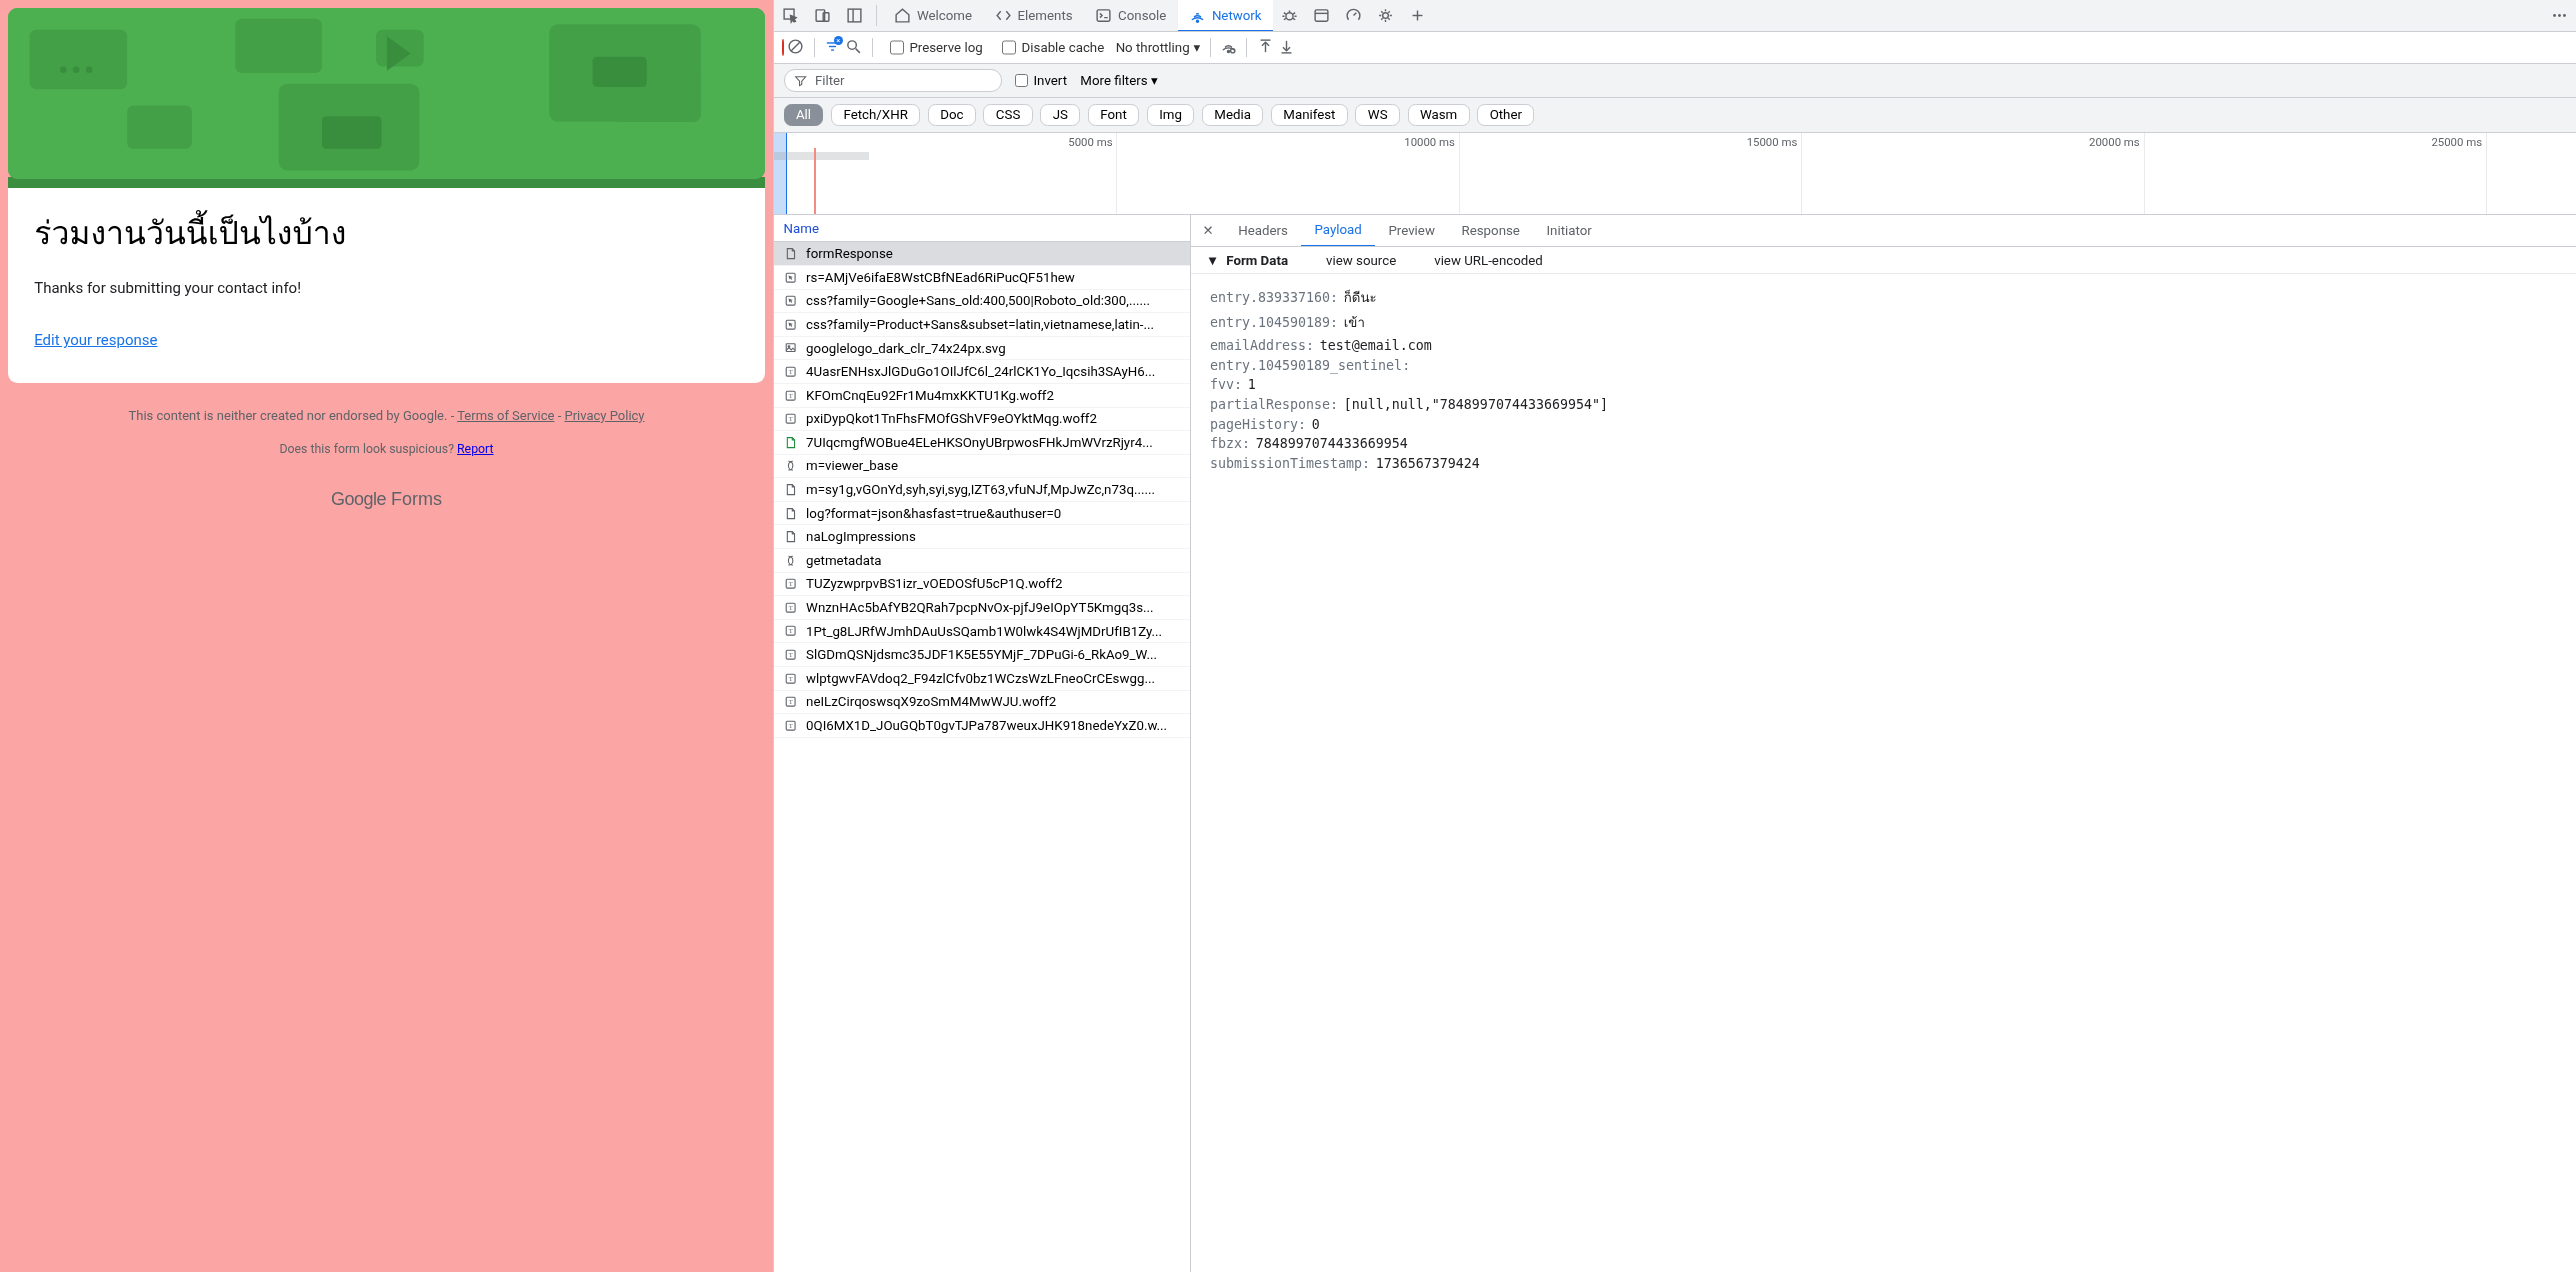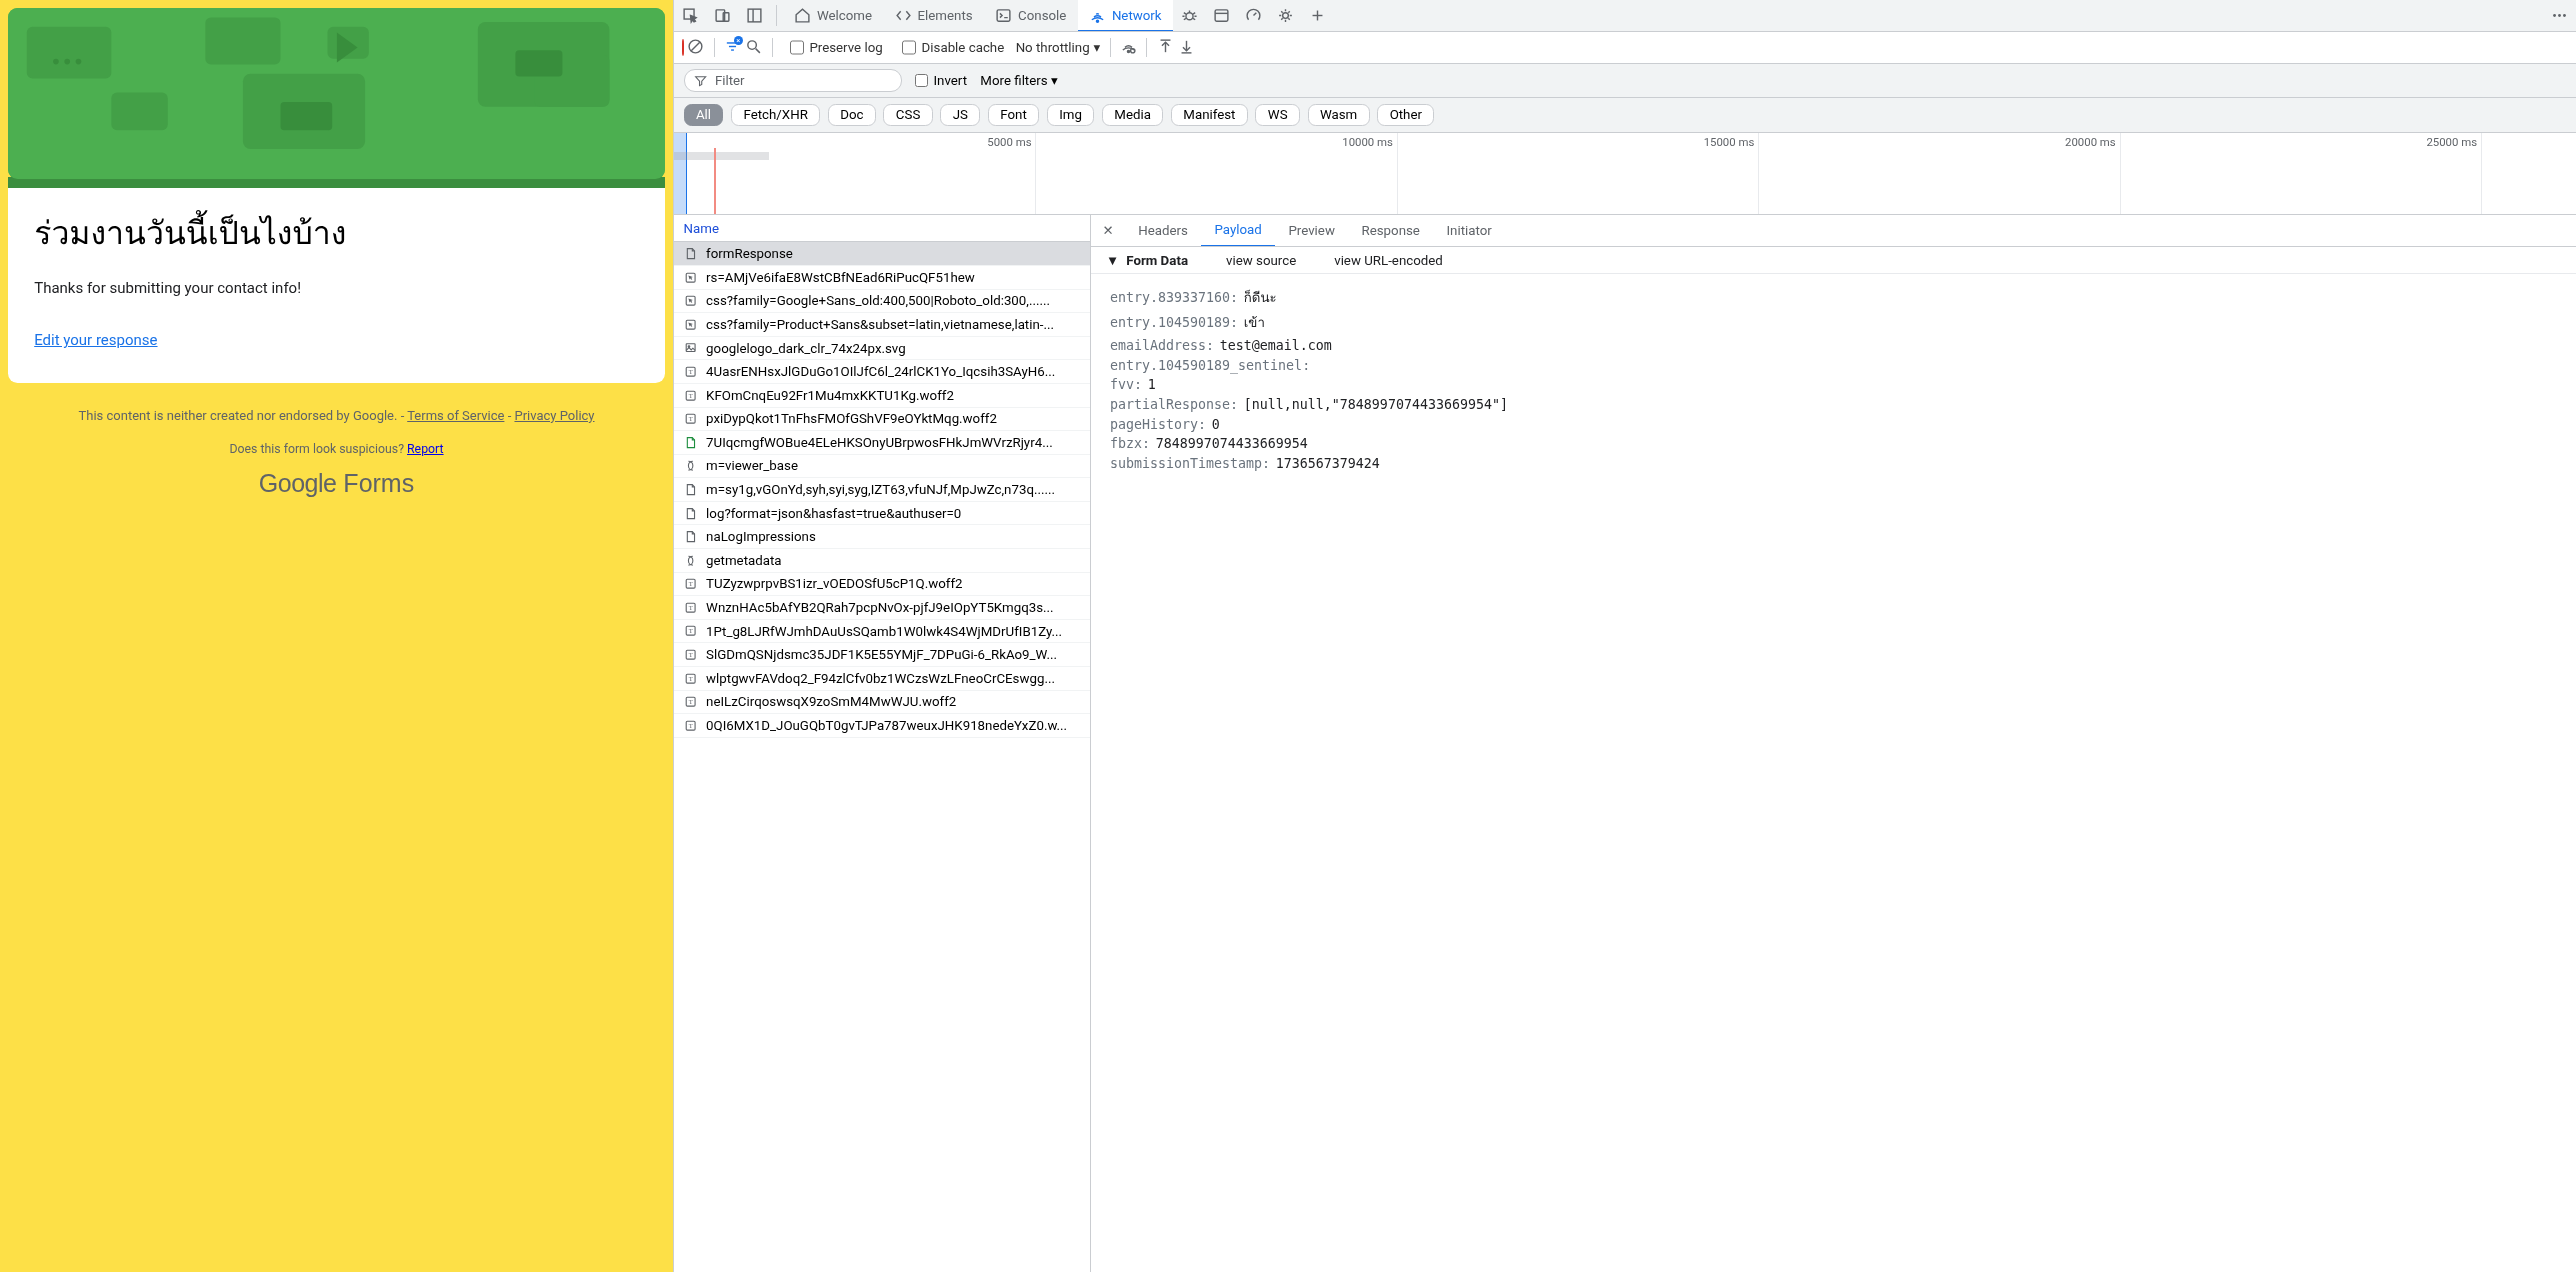--- a/index.html
+++ b/index.html
@@ -1,29 +1,29 @@
 <!DOCTYPE html>
 <html style="font-size:15px"><head>
 <meta charset="utf-8">
 <style>
 * { margin: 0; padding: 0; box-sizing: border-box; }
 body { font-family: -apple-system, BlinkMacSystemFont, "Segoe UI", Roboto, Arial, sans-serif; display: flex; height: 100vh; overflow: hidden; background: #fff; }
 
 
-.form-pane { width: 673px; background: #fde047; padding: 7.6px; overflow-y: auto; }
+.form-pane { width: 773px; background: #fca5a5; padding: 7.6px; overflow-y: auto; }
 .banner { background: #4CAF50; height: 171px; border-radius: 9.5px; position: relative; overflow: hidden; }
 .banner svg { position: absolute; inset: 0; }
 .card { background: #fff; border-radius: 0 0 9.5px 9.5px; padding: 26.6px 26.6px 34px; margin-bottom: 17px; border-top: 11.4px solid #3b8e3f; margin-top: -1.9px; }
 .card h1 { font-size: 32px; font-weight: 400; margin-bottom: 26.6px; font-family: Georgia, serif; line-height: 1.2; }
 .card p.msg { font-size: 15px; margin-bottom: 34px; color: #202124; }
 .card a.edit { color: #1a73e8; text-decoration: underline; font-size: 15px; }
 .footer { text-align: center; font-size: 13px; color: #5f6368; padding: 7.6px; }
 .footer a { color: #5f6368; }
 .footer-line2 { text-align: center; font-size: 12.3px; color: #5f6368; margin-top: 11.4px; }
-.gf-logo { text-align: center; margin-top: 13px; font-size: 25px; color: #5f6368; font-family: "Product Sans", Arial, sans-serif; }
+.gf-logo { text-align: center; margin-top: 33px; font-size: 18px; color: #5f6368; font-family: "Product Sans", Arial, sans-serif; }
 .gf-logo .g { font-weight: 500; letter-spacing: -0.5px; }
 .gf-logo .f { font-weight: 300; }
 
 
 .devtools { flex: 1; display: flex; flex-direction: column; background: #f1f3f4; border-left: 0.9px solid #cacdd1; }
 .dt-tabs { display: flex; align-items: center; height: 32px; background: #f1f3f4; border-bottom: 0.9px solid #cacdd1; font-size: 13.3px; color: #5f6368; }
 .dt-tabs .icon-btn { padding: 0 7.6px; display: inline-flex; align-items: center; cursor: pointer; }
 .dt-tabs .tab { display: flex; align-items: center; gap: 5.7px; padding: 0 11.4px; height: 100%; cursor: pointer; }
 .dt-tabs .tab.active { background: #fff; color: #1a73e8; border-bottom: 1.9px solid #1a73e8; }
 .dt-tabs .spacer { flex: 1; }

